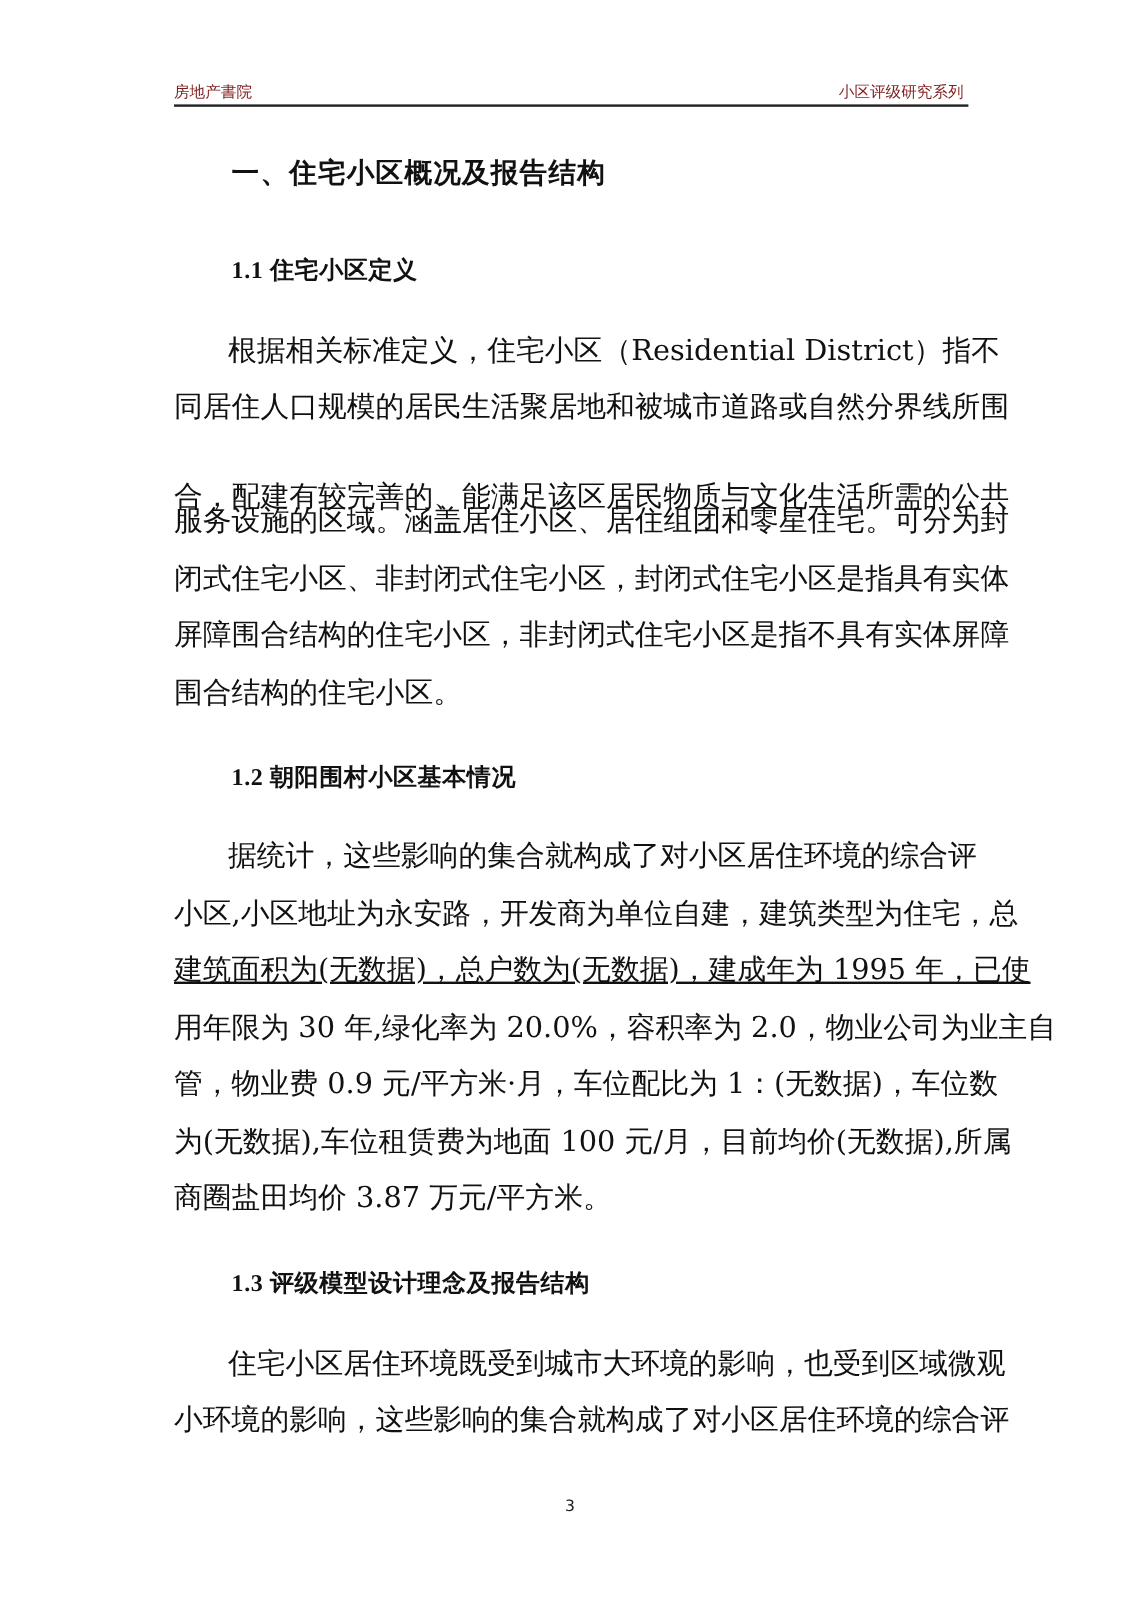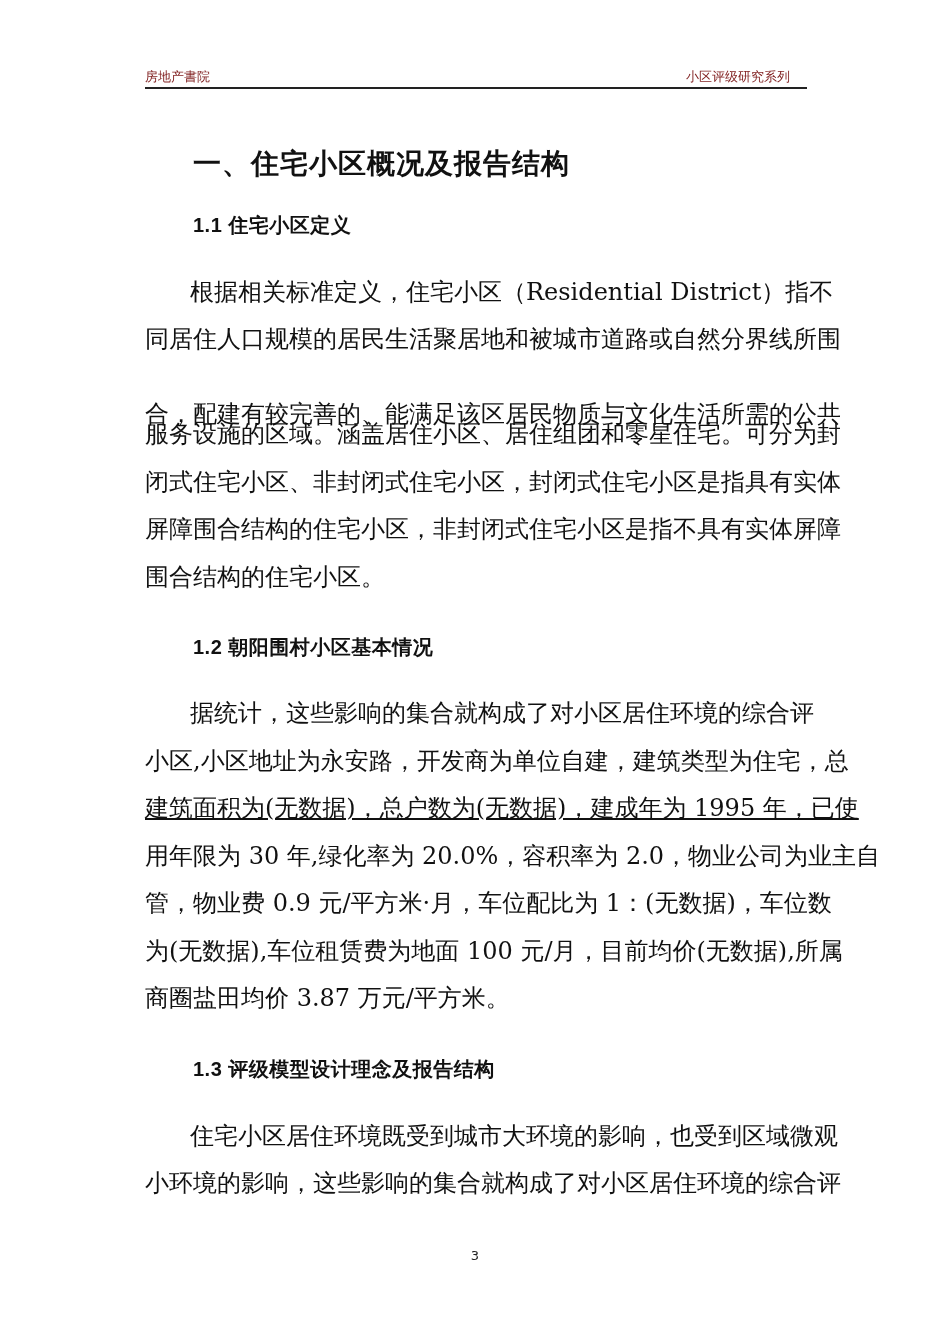--- a/index.html
+++ b/index.html
@@ -1,26 +1,26 @@
 <!DOCTYPE html>
 <html><head>
   <meta charset="utf-8">
   <style>
     html, body { margin: 0; padding: 0; background: #ffffff; }
     body { width: 950px; height: 1344px; position: relative; overflow: hidden;
            font-family: "DejaVu Serif", "Liberation Serif", serif; color: #111; }
     .header { position: absolute; left: 145px; top: 66px; width: 662px; height: 22px;
               font-family: "DejaVu Sans", "Liberation Sans", sans-serif; font-size: 13px; color: #7f1d1d; }
     .header .left { position: absolute; left: 0; top: 2px; }
-    .header .right { position: absolute; right: 17px; top: 2px; }
+    .header .right { position: absolute; right: 4px; top: 2px; }
     .header-rule { position: absolute; left: 145px; top: 87px; width: 662px; height: 2px; background: #222; }
-    .h1 { position: absolute; left: 193px; top: 145px; font-size: 28px; font-weight: bold;
+    .h1 { position: absolute; left: 193px; top: 129px; font-size: 23px; font-weight: bold;
           font-family: "DejaVu Sans", "Liberation Sans", sans-serif; letter-spacing: 1px; }
     .h2 { position: absolute; left: 193px; font-size: 20px; font-weight: bold;
-          font-family: Liberation Sans, sans-serif; letter-spacing: 0.5px; }
+          font-family: Liberation Serif, serif; letter-spacing: 0.5px; }
     .line { position: absolute; left: 145px; width: 662px; font-size: 24px; white-space: nowrap;
             text-align: justify; text-align-last: justify; }
     .line.indent { left: 190px; width: 617px; }
     .line.last { text-align-last: left; }
     .page-num { position: absolute; left: 0; width: 950px; top: 1248px; text-align: center;
                 font-family: "DejaVu Sans", "Liberation Sans", sans-serif; font-size: 13px; color: #222; }
   </style>
 </head>
 <body>
 

